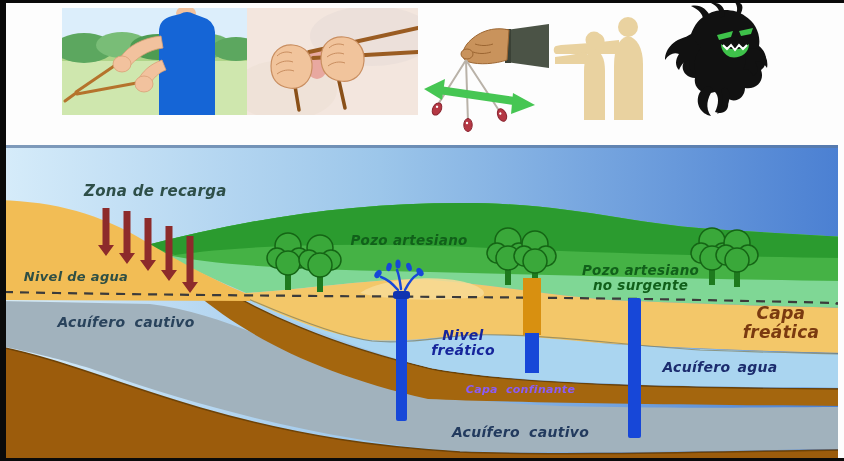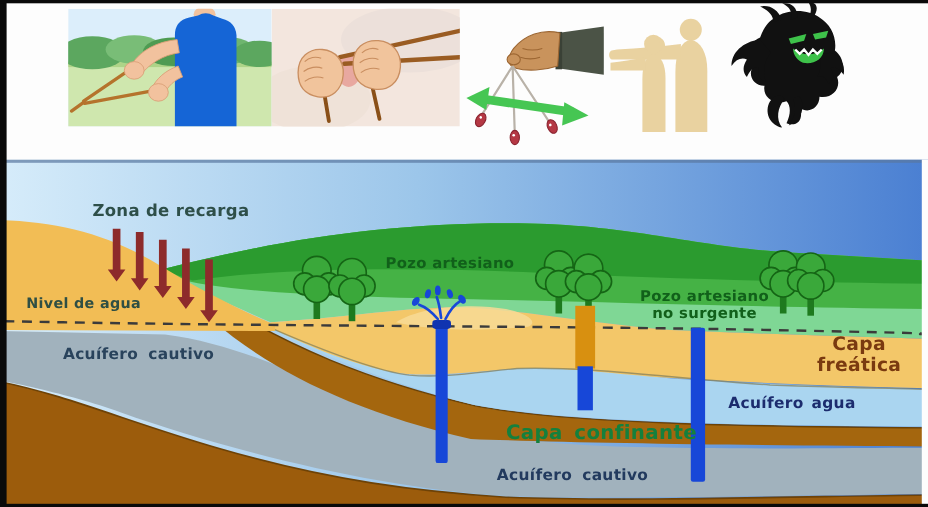--- a/index.html
+++ b/index.html
@@ -1,36 +1,36 @@
 <!DOCTYPE html>
 <html><head>
 <meta charset="utf-8">
 <style>
   html,body{margin:0;padding:0;background:#000;}
   .stage{position:relative;width:844px;height:461px;background:#fdfdfd;overflow:hidden;
-         font-family:"DejaVu Sans",sans-serif;}
+         font-family:"DejaVu Sans",sans-serif;font-style:italic;}
   .edge{position:absolute;background:#0a0a0a;z-index:40;}
   .edge-left{left:0;top:0;width:6px;height:461px;}
   .edge-top{left:0;top:0;width:844px;height:3px;}
   .edge-bottom{left:0;top:458px;width:844px;height:3px;}
   .right-sliver{position:absolute;left:838px;top:145px;width:6px;height:316px;background:#fdfdfd;z-index:35;}
   .ill{position:absolute;}
   .diagram-svg{position:absolute;left:0;top:145px;width:844px;height:316px;}
   .lbl{position:absolute;font-weight:bold;text-align:center;line-height:1.1;z-index:20;
        letter-spacing:.3px;white-space:nowrap;}
   .lbl span{display:block;}
   .lbl-zona{left:84px;top:183px;width:142px;font-size:15px;color:#2e4f49;}
   .lbl-nivelagua{left:6px;top:270px;width:140px;font-size:13px;color:#2f4f44;}
   .lbl-cautivo-up{left:46px;top:315px;width:160px;font-size:14px;color:#29435c;word-spacing:4px;}
   .lbl-surgente{left:338px;top:233px;width:142px;font-size:13.5px;color:#11601a;}
   .lbl-freatico{left:408px;top:328px;width:110px;font-size:14px;color:#16259b;}
   .lbl-nosurgente{left:568px;top:263px;width:145px;font-size:13.5px;color:#11601a;}
   .lbl-capafre{left:726px;top:304px;width:110px;font-size:17px;color:#7a3a10;}
   .lbl-libre{left:650px;top:360px;width:140px;font-size:14px;color:#1c2c6e;word-spacing:2px;}
-  .lbl-confinante{left:460px;top:384px;width:165px;font-size:18px;color:#15803d;word-spacing:4px;}
+  .lbl-confinante{left:438px;top:384px;width:165px;font-size:11px;color:#8b5cf6;word-spacing:4px;}
   .lbl-cautivo-low{left:438px;top:425px;width:165px;font-size:14px;color:#223a5e;word-spacing:4px;}
 </style>
 </head>
 <body>
 
 <div class="stage">
 
   <div style="position:absolute;left:6px;top:3px;width:838px;height:142px;background:#fdfdfd;"></div>
 
   <svg class="ill" style="left:62px;top:8px" width="185" height="107" viewBox="0 0 185 107">
@@ -208,20 +208,24 @@
   </div>
   <div class="lbl lbl-nivelagua">
     <span>Nivel de agua</span>
   </div>
   <div class="lbl lbl-cautivo-up">
     <span>Acuífero cautivo</span>
   </div>
   <div class="lbl lbl-surgente">
     <span>Pozo artesiano</span>
   </div>
+  <div class="lbl lbl-freatico">
+    <span>Nivel</span>
+    <span>freático</span>
+  </div>
   <div class="lbl lbl-nosurgente">
     <span>Pozo artesiano</span>
     <span>no surgente</span>
   </div>
   <div class="lbl lbl-capafre">
     <span>Capa</span>
     <span>freática</span>
   </div>
   <div class="lbl lbl-libre">
     <span>Acuífero agua</span>

